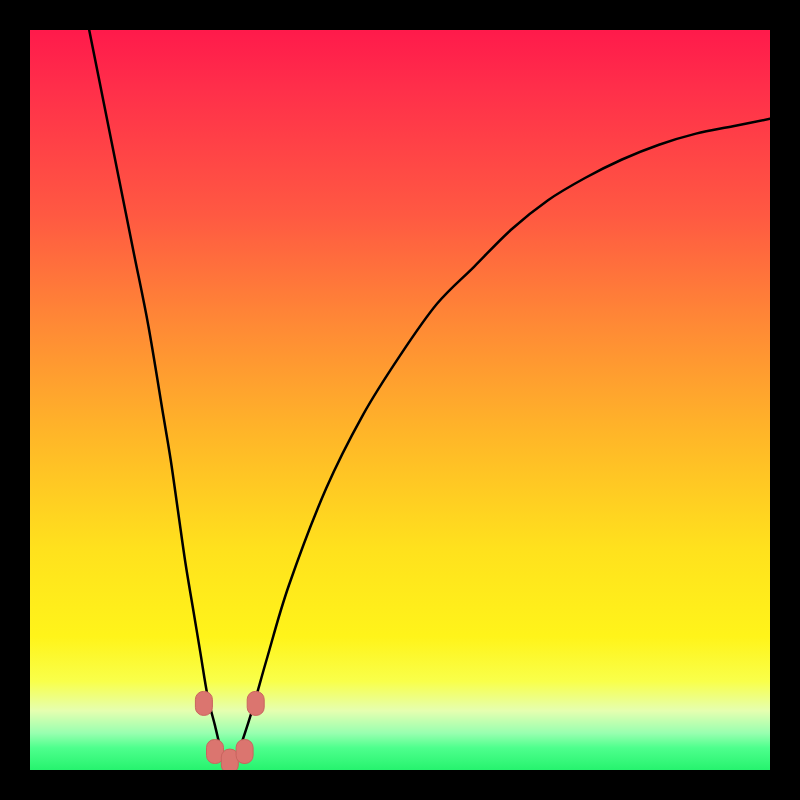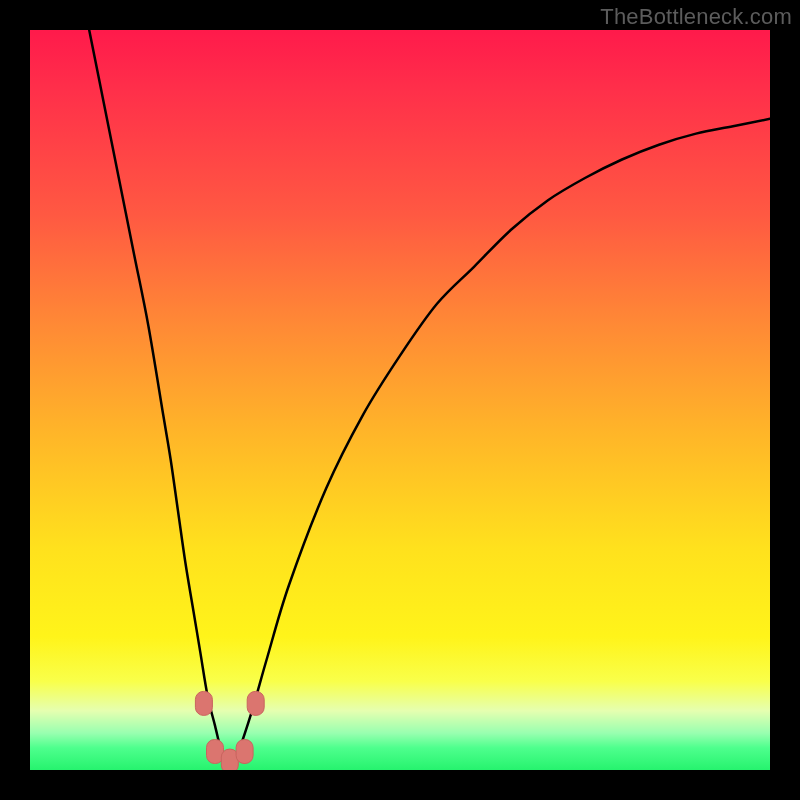--- a/index.html
+++ b/index.html
@@ -76,14 +76,13 @@
         </g>
       <g id="markers">
           <rect x="165.39999999999998" y="661.4" width="17" height="24" rx="8" ry="8" fill="#db756f" stroke="#c9645e" stroke-width="1"></rect>
           <rect x="176.5" y="709.5" width="17" height="24" rx="8" ry="8" fill="#db756f" stroke="#c9645e" stroke-width="1"></rect>
           <rect x="191.3" y="719.12" width="17" height="24" rx="8" ry="8" fill="#db756f" stroke="#c9645e" stroke-width="1"></rect>
           <rect x="206.1" y="709.5" width="17" height="24" rx="8" ry="8" fill="#db756f" stroke="#c9645e" stroke-width="1"></rect>
           <rect x="217.2" y="661.4" width="17" height="24" rx="8" ry="8" fill="#db756f" stroke="#c9645e" stroke-width="1"></rect>
         </g>
     </svg>
   </div>
-  <div class="watermark">TheBottleneck.com</div>
 </div>
 
 </body></html>

